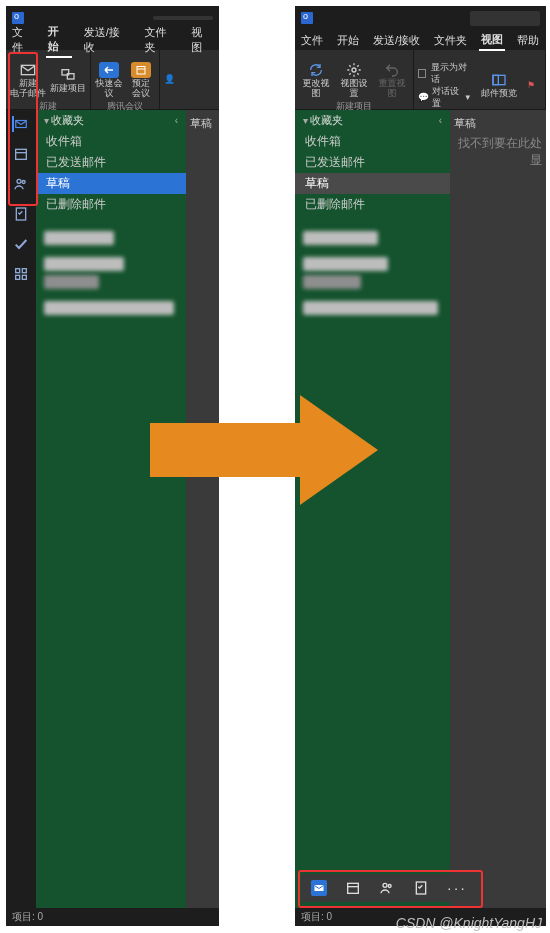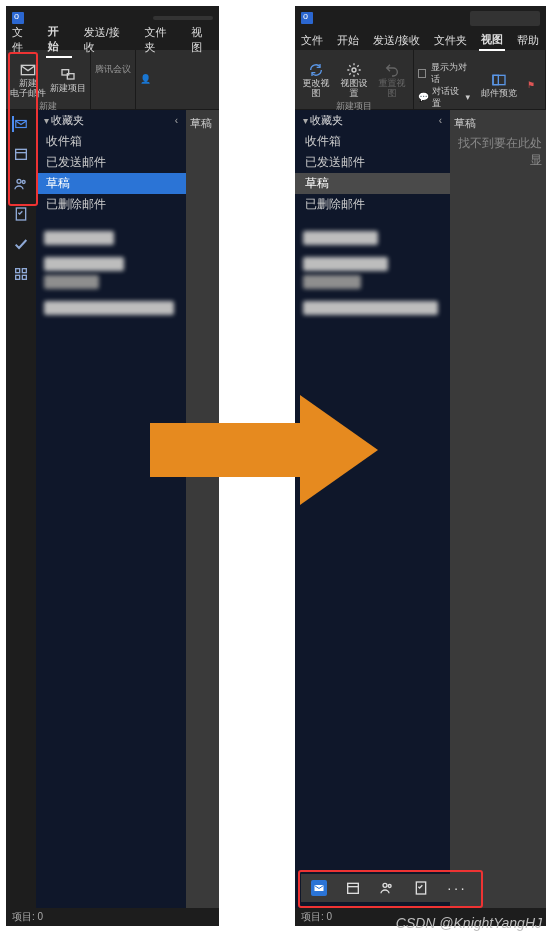--- a/index.html
+++ b/index.html
@@ -31,21 +31,21 @@
   .sq.orange { background:#d88b2b; }
   .disabled-ic { color:#666; }
   .chk { width:9px; height:9px; border:1px solid #888; display:inline-block; margin-right:2px; }
 
   
   .body { display: flex; height: calc(100% - 104px); }
   .leftrail { width: 30px; background: #1d1d1d; display: flex; flex-direction: column; align-items: center; padding-top: 6px; gap: 14px; }
   .rail-ic { width:16px; height:16px; color:#8fa9d6; display:flex; align-items:center; justify-content:center; }
   .rail-ic.active { color:#4e8df0; border-left:2px solid #4e8df0; padding-left: 0; margin-left:-2px; }
 
-  .folders { width: 150px; background: #0f172a; display:flex; flex-direction:column; }
+  .folders { width: 150px; background: #14532d; display:flex; flex-direction:column; }
   .fhdr { display:flex; align-items:center; justify-content:space-between; padding:3px 6px; font-size:11px; color:#ddd; }
   .chevron { color:#aaa; font-size:10px; padding:0 2px; }
   .flist { font-size:12px; padding-bottom:6px; }
   .fitem { padding: 2px 10px; color:#ccc; }
   .fitem.sel { background:#2b74d6; color:#fff; }
   .fitem.selgrey { background:#4a4a4a; color:#fff; }
   .accts { display:flex; flex-direction:column; gap:12px; padding:10px 8px; }
   .blur-row { height:14px; border-radius:2px; filter: blur(2px); }
 
   .content { flex:1; background:#3a3a3a; padding:6px 4px; font-size:11px; color:#bbb; }
@@ -103,20 +103,41 @@
                 <rect x="3" y="4" width="10" height="8" fill="none" stroke="#ccc" stroke-width="2"></rect>
                 <rect x="11" y="10" width="10" height="8" fill="none" stroke="#ccc" stroke-width="2"></rect>
               </svg>
           </span>
           <span>新建项目</span>
         </div>
       </div>
       <span class="gname">新建</span>
     </div>
     <div class="rgroup">
+      <div class="btns">
+        <div class="rgbtn">
+          <span class="ic sq blue">
+            <svg viewBox="0 0 24 24">
+                <path d="M4 12l6-6m-6 6l6 6m-6-6h16" stroke="#fff" stroke-width="3" fill="none"></path>
+              </svg>
+          </span>
+          <span style="white-space:pre-line;">快速会
+议</span>
+        </div>
+        <div class="rgbtn">
+          <span class="ic sq orange">
+            <svg viewBox="0 0 24 24">
+                <rect x="4" y="5" width="16" height="15" fill="none" stroke="#fff" stroke-width="2"></rect>
+                <path d="M4 10h16" stroke="#fff" stroke-width="2"></path>
+              </svg>
+          </span>
+          <span style="white-space:pre-line;">预定
+会议</span>
+        </div>
+      </div>
       <span class="gname">腾讯会议</span>
     </div>
     <div class="rgroup" style="border:none;">
       <div class="smcol">
         <div class="rgbtnsm">
             <span>👤</span>
           </div>
       </div>
       <span class="gname">&nbsp;</span>
     </div>

